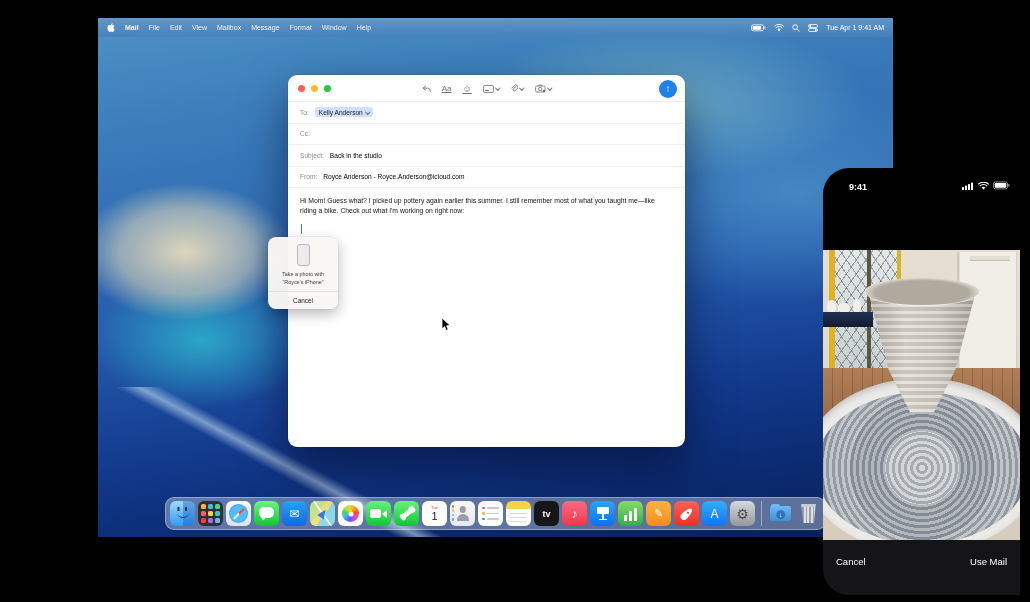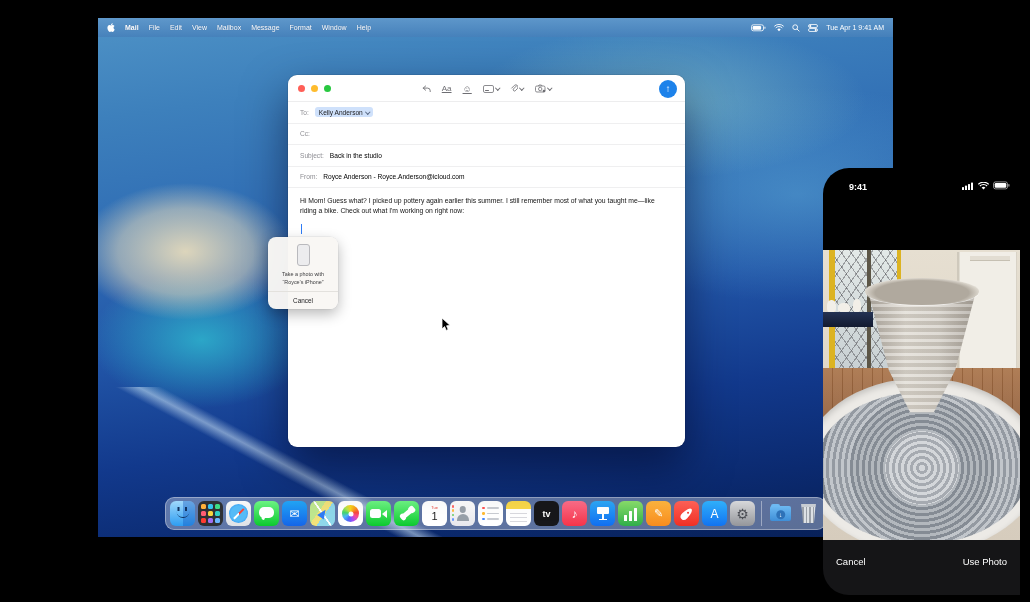--- a/index.html
+++ b/index.html
@@ -531,21 +531,21 @@
     <div class="pv-pan"></div>
     <div class="pv-wheel"></div>
     <div class="pv-pot">
       <div class="pv-pot-body"></div>
       <div class="pv-pot-rim"></div>
     </div>
   </div>
 
   <div class="iphone-bottom">
     <span>Cancel</span>
-    <span>Use Photo</span>
+    <span>Use Mail</span>
   </div>
 </div>
 
 <div class="cursor">
   <svg width="11" height="15" viewBox="0 0 11 15">
       <path d="M1 1l0 11 2.6-2.4 1.6 3.8 2-.9-1.6-3.7 3.6-.3z" fill="#000" stroke="#fff" stroke-width=".8"></path>
     </svg>
 </div>
 
 </body></html>

